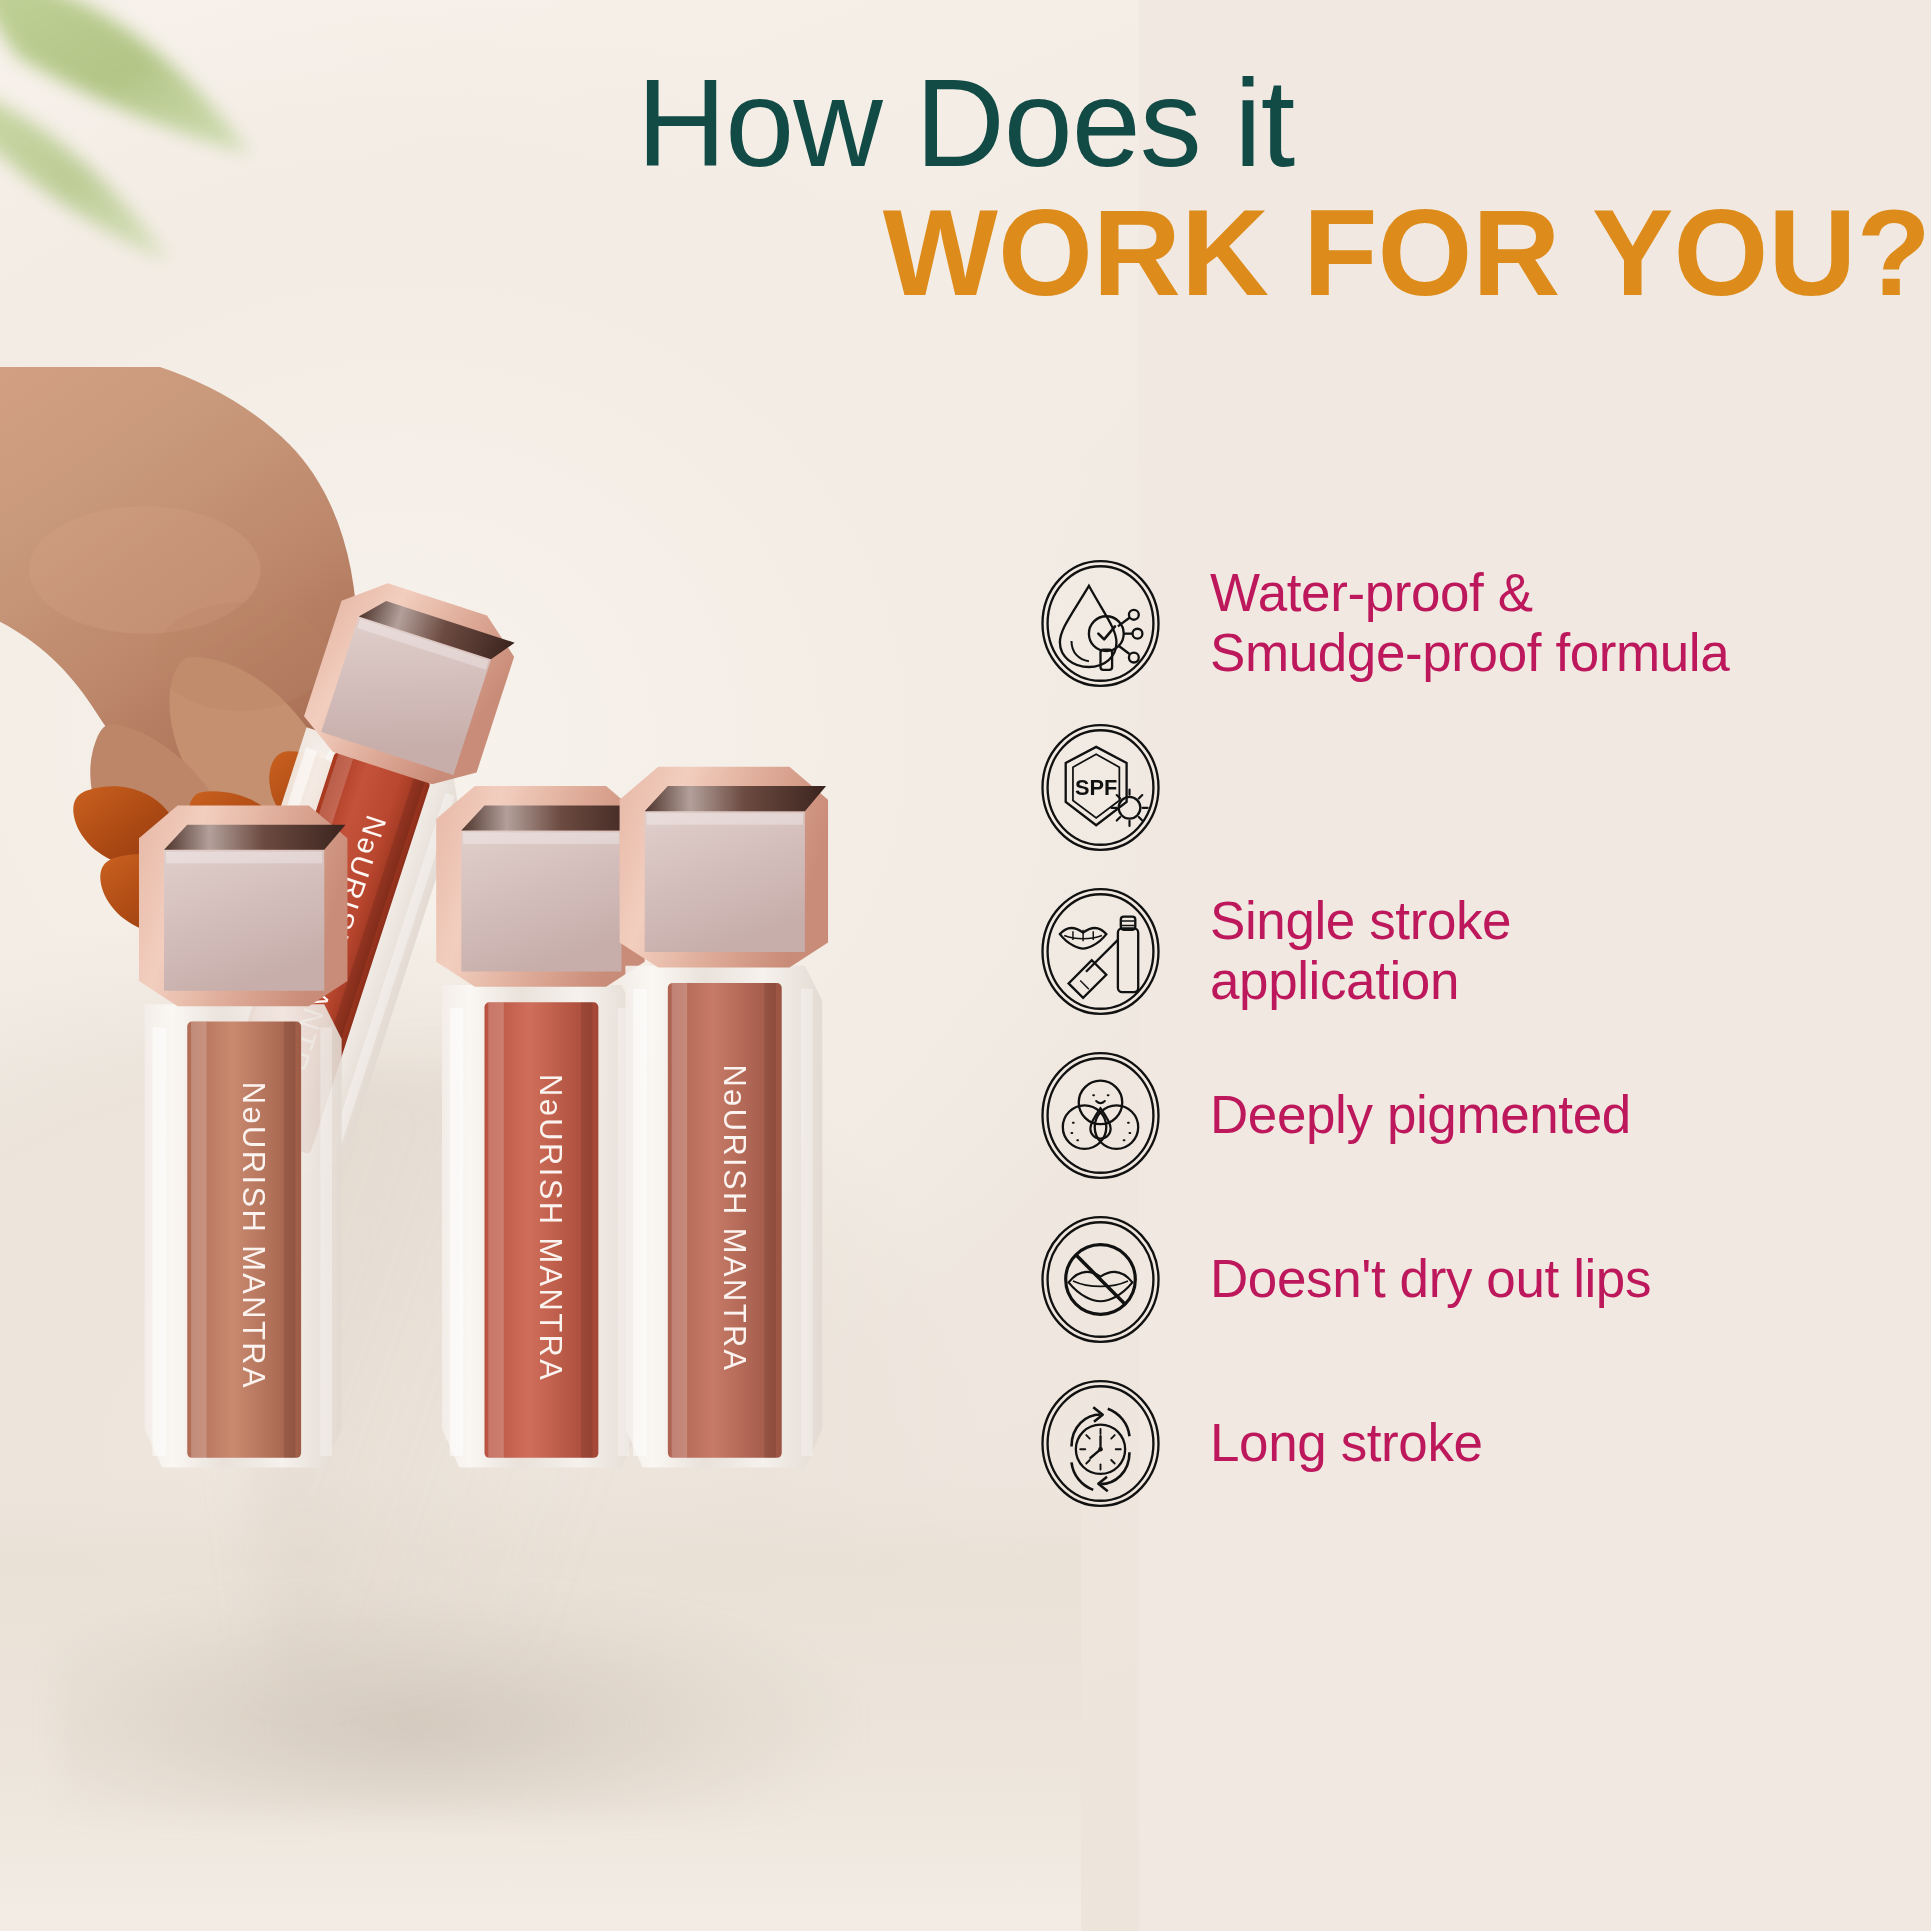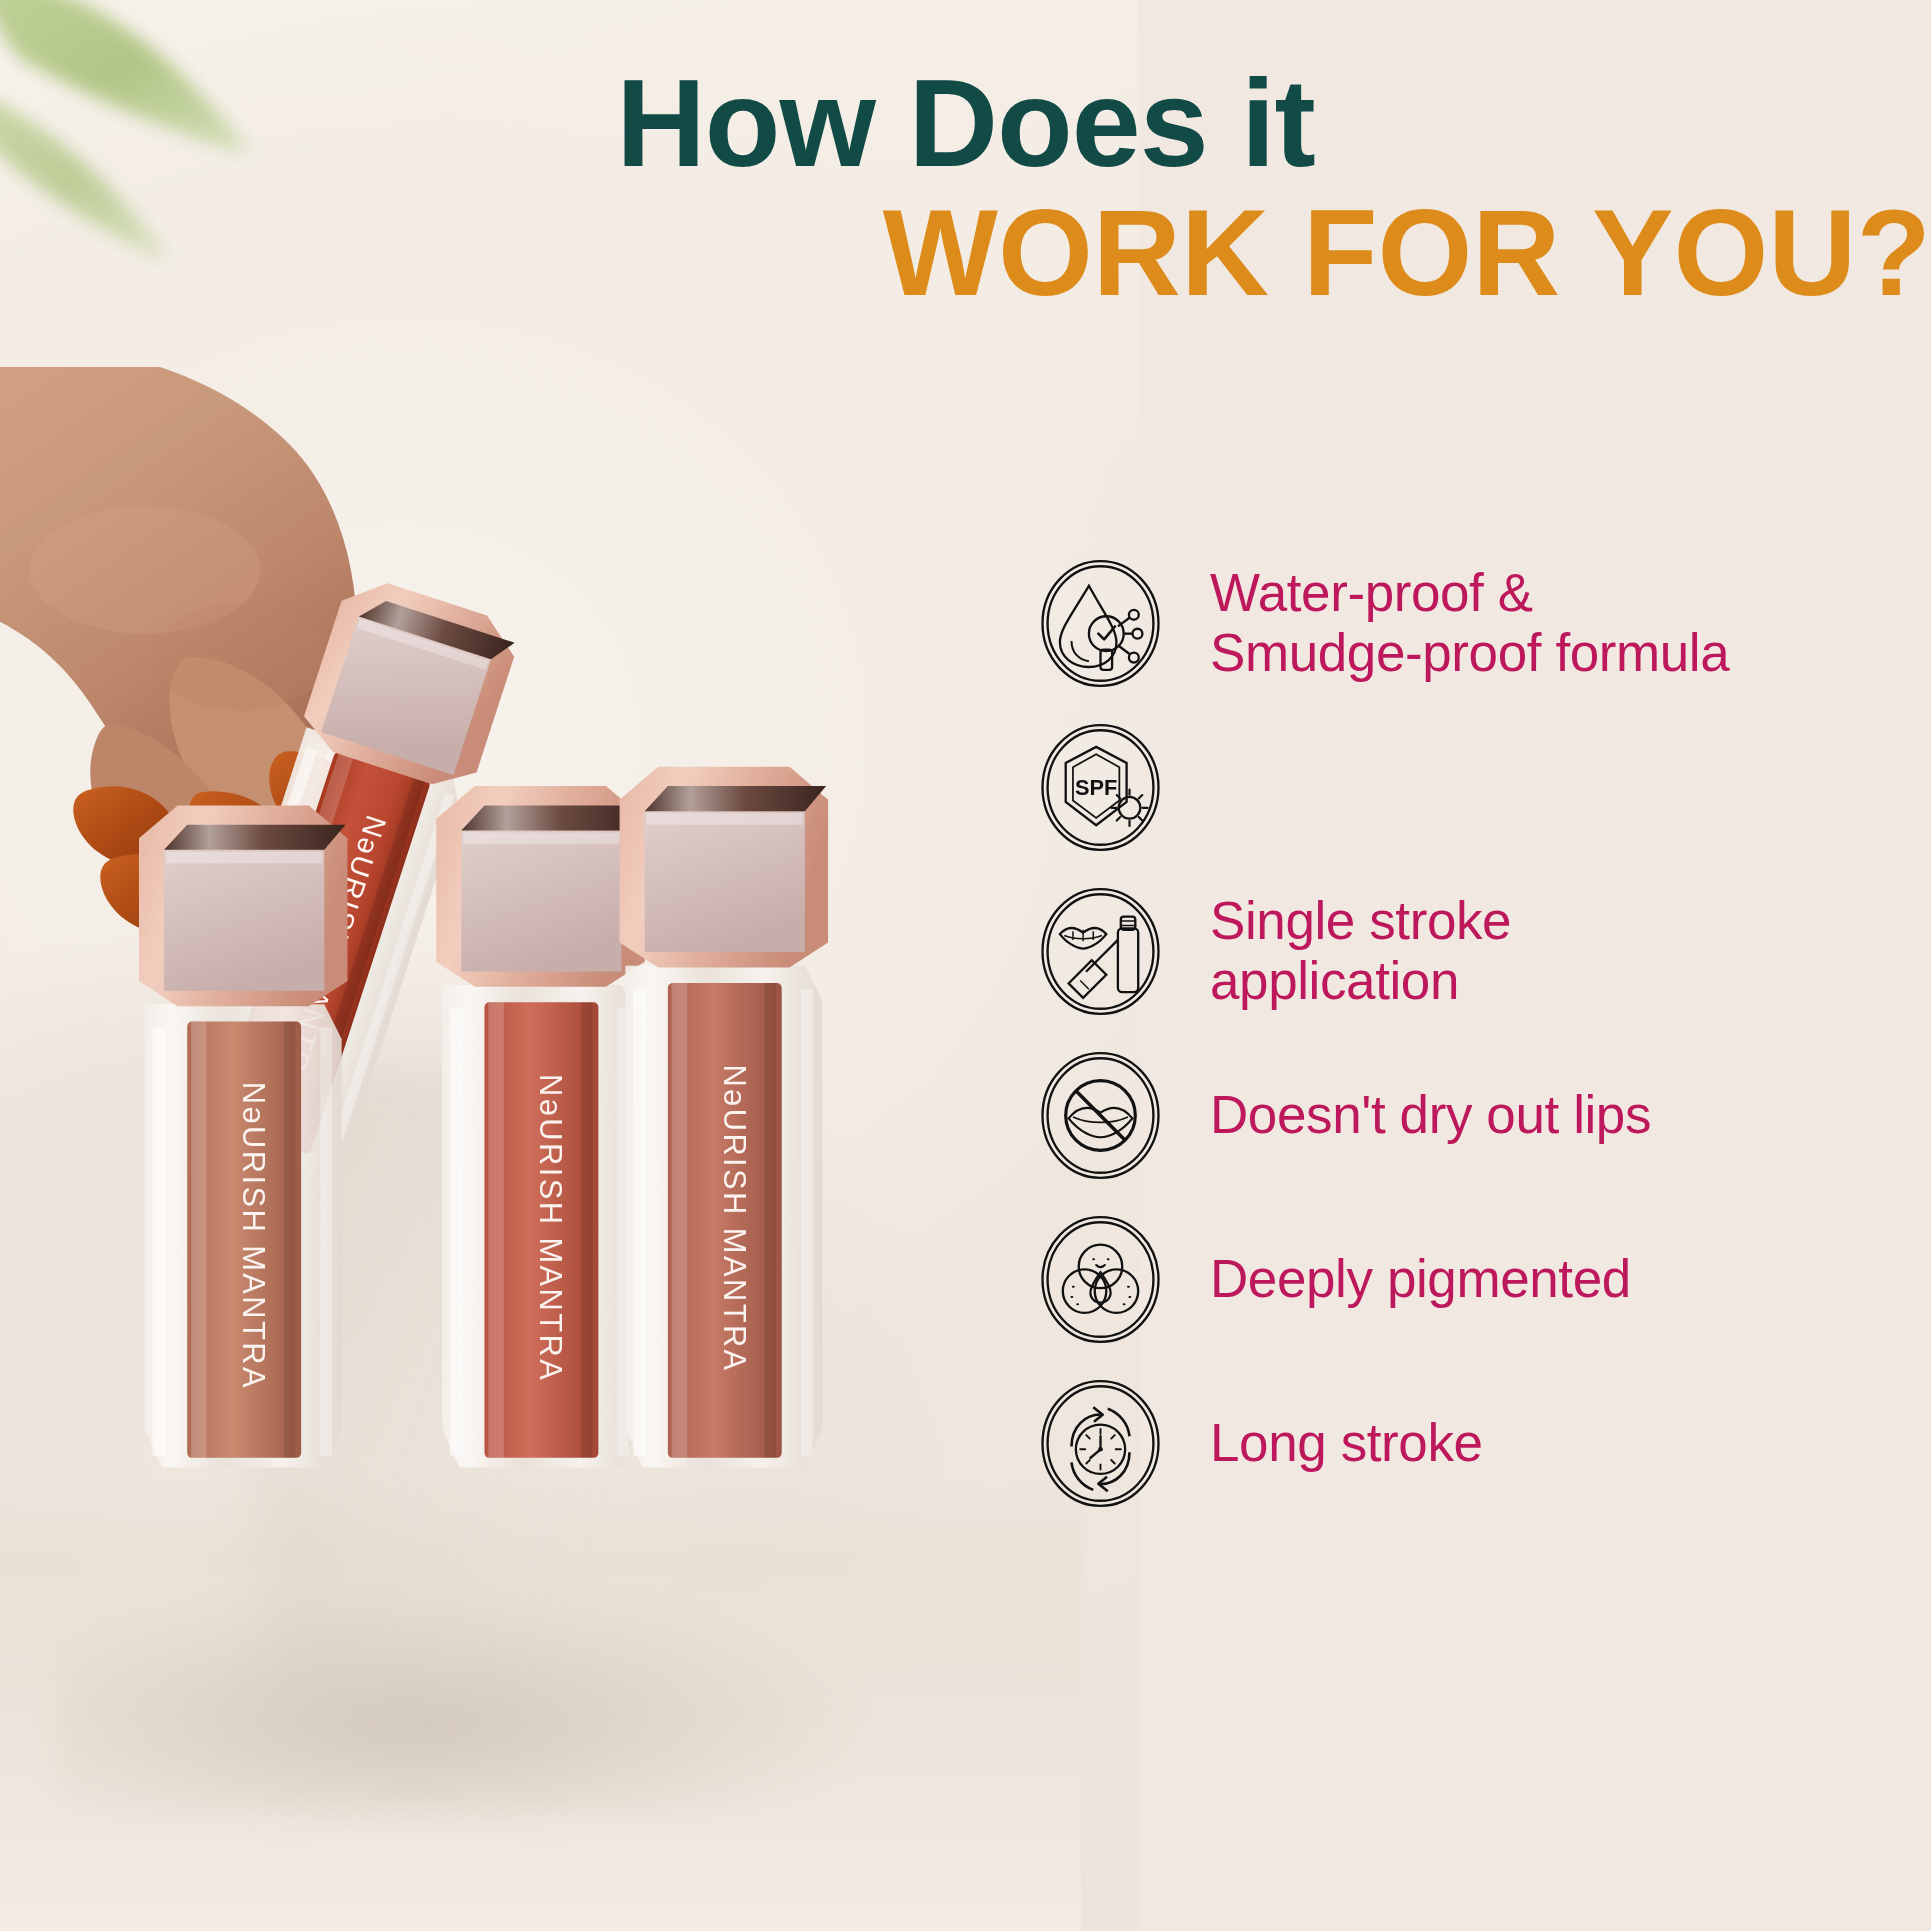--- a/index.html
+++ b/index.html
@@ -35,21 +35,21 @@
     background:linear-gradient(115deg, rgba(176,163,150,.22) 0%, rgba(190,178,166,.08) 45%, rgba(200,190,178,0) 70%);
     filter:blur(25px); transform:rotate(-6deg);
   }
 
   
   .leaf-wrap { position:absolute; left:-39px; top:-58px; width:328px; height:328px; filter:blur(8.7px); opacity:.95; }
 
   
   .heading { position:absolute; left:0; right:0; top:60px; text-align:center; }
   .title-1 {
-    font-size:124px; line-height:1.02; font-weight:700; letter-spacing:-1px;
+    font-size:124px; line-height:1.02; font-weight:400; letter-spacing:-1px;
     color:#124A46; font-family:"Liberation Sans", sans-serif;
   }
   .title-2 {
     font-size:122px; line-height:1.04; font-weight:700; letter-spacing:0px;
     color:#DD8C1C; margin-top:3.9px;text-align:right;
   }
 
   
   .features { position:absolute; left:1028px; top:541px; width:850px; }
   .feature-row { display:flex; align-items:center; height:164px; }
@@ -307,34 +307,20 @@
           <rect x="62" y="34" width="14" height="44" rx="3"></rect>
           <rect x="64" y="26" width="10" height="9" rx="2"></rect>
           <path d="M64.5 29 L73.5 29 M64.5 32 L73.5 32" stroke-width="1"></path>
           <path d="M62 42 L40 64" stroke-width="1.6"></path>
           <path d="M44 56 L54 66 L38 82 L28 72 Z"></path>
           <path d="M36 70 L42 76" stroke-width="1"></path>
         </svg>
       </div>
       <div class="feat-text">Single stroke
 application</div>
-    </div>
-
-    <div class="feature-row">
-      <div class="feat-icon">
-        <svg viewBox="0 0 100 100" fill="none" stroke="#111" stroke-width="1.6">
-          <ellipse cx="50" cy="50" rx="40" ry="43"></ellipse>
-          <ellipse cx="50" cy="50" rx="36.5" ry="39.5"></ellipse>
-          <circle cx="50" cy="50" r="24" stroke-width="2.2"></circle>
-          <path d="M28 52 C 36 42, 44 44, 50 48 C 56 44, 64 42, 72 52 C 64 62, 55 65, 50 65 C 45 65, 36 62, 28 52 Z" stroke-width="1.5"></path>
-          <path d="M31 51 C 42 56, 58 56, 69 51" stroke-width="1.1"></path>
-          <path d="M33 33 L67 67" stroke-width="2.4"></path>
-        </svg>
-      </div>
-      <div class="feat-text">Doesn't dry out lips</div>
     </div>
 
     <div class="feature-row">
       <div class="feat-icon">
         <svg viewBox="0 0 100 100" fill="none" stroke="#111" stroke-width="1.6">
           <ellipse cx="50" cy="50" rx="40" ry="43"></ellipse>
           <ellipse cx="50" cy="50" rx="36.5" ry="39.5"></ellipse>
           <circle cx="50" cy="41" r="15"></circle>
           <circle cx="39" cy="58" r="15"></circle>
           <circle cx="61" cy="58" r="15"></circle>
@@ -346,20 +332,34 @@
             <path d="M31 55 L31.5 55"></path>
               <path d="M30 62 L30.5 62"></path>
               <path d="M34 67 L34.5 67"></path>
             <path d="M69 55 L69.5 55"></path>
               <path d="M70 62 L70.5 62"></path>
               <path d="M66 67 L66.5 67"></path>
           </g>
         </svg>
       </div>
       <div class="feat-text">Deeply pigmented</div>
+    </div>
+
+    <div class="feature-row">
+      <div class="feat-icon">
+        <svg viewBox="0 0 100 100" fill="none" stroke="#111" stroke-width="1.6">
+          <ellipse cx="50" cy="50" rx="40" ry="43"></ellipse>
+          <ellipse cx="50" cy="50" rx="36.5" ry="39.5"></ellipse>
+          <circle cx="50" cy="50" r="24" stroke-width="2.2"></circle>
+          <path d="M28 52 C 36 42, 44 44, 50 48 C 56 44, 64 42, 72 52 C 64 62, 55 65, 50 65 C 45 65, 36 62, 28 52 Z" stroke-width="1.5"></path>
+          <path d="M31 51 C 42 56, 58 56, 69 51" stroke-width="1.1"></path>
+          <path d="M33 33 L67 67" stroke-width="2.4"></path>
+        </svg>
+      </div>
+      <div class="feat-text">Doesn't dry out lips</div>
     </div>
 
     <div class="feature-row">
       <div class="feat-icon">
         <svg viewBox="0 0 100 100" fill="none" stroke="#111" stroke-width="1.6">
           <ellipse cx="50" cy="50" rx="40" ry="43"></ellipse>
           <ellipse cx="50" cy="50" rx="36.5" ry="39.5"></ellipse>
           <circle cx="50" cy="54" r="17"></circle>
           <g stroke-width="1.3" stroke-linecap="round">
             <path d="M50 40 L50 43.5"></path>

